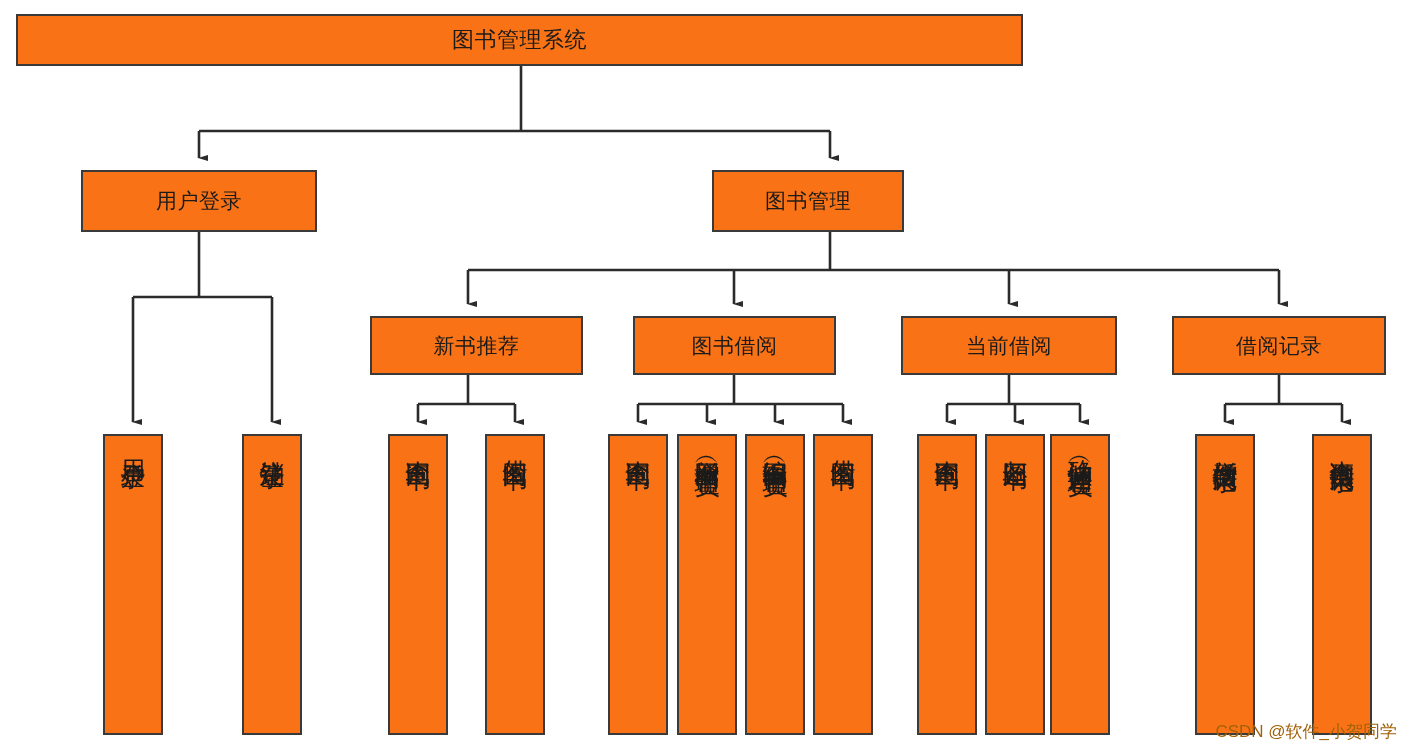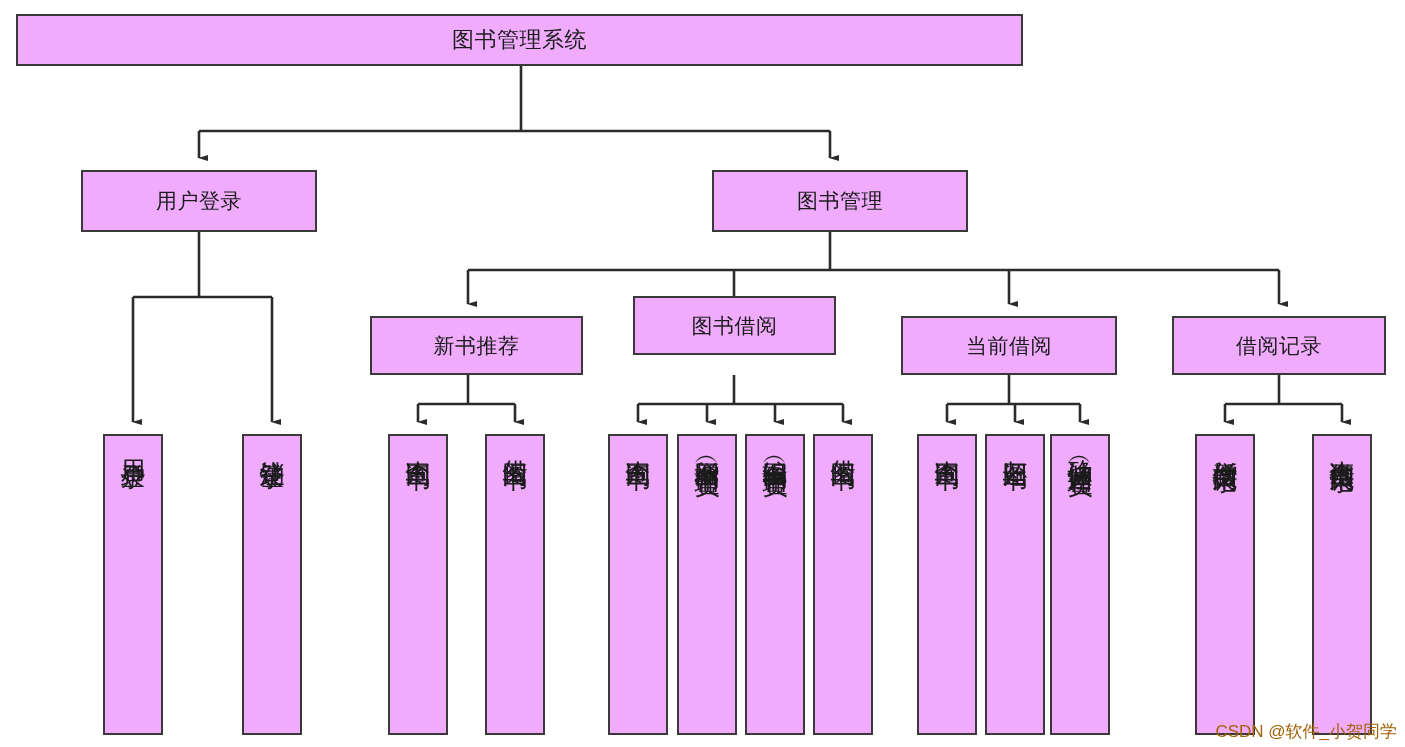--- a/index.html
+++ b/index.html
@@ -19,21 +19,21 @@
     position: absolute;
     left: 0;
     top: 0;
     width: 1405px;
     height: 747px;
     pointer-events: none;
   }
   .node {
     position: absolute;
     box-sizing: border-box;
-    background: #f0abfc;
+    background: #f97316;
     border: 2px solid #3a3a3a;
     display: flex;
     align-items: center;
     justify-content: center;
     color: #1b1b1b;
     z-index: 2;
   }
   .node .label {
     display: block;
     text-align: center;
@@ -126,28 +126,28 @@
     </g>
   </svg>
 
   <div class="node horiz root" style="left:16px; top:14px; width:1007px; height:52px;">
     <span class="label">图书管理系统</span>
   </div>
 
   <div class="node horiz" style="left:81px; top:170px; width:236px; height:62px;">
     <span class="label">用户登录</span>
   </div>
-  <div class="node horiz" style="left:712px; top:170px; width:256px; height:62px;">
+  <div class="node horiz" style="left:712px; top:170px; width:192px; height:62px;">
     <span class="label">图书管理</span>
   </div>
 
   <div class="node horiz" style="left:370px; top:316px; width:213px; height:59px;">
     <span class="label">新书推荐</span>
   </div>
-  <div class="node horiz" style="left:633px; top:296px; width:203px; height:59px;">
+  <div class="node horiz" style="left:633px; top:316px; width:203px; height:59px;">
     <span class="label">图书借阅</span>
   </div>
   <div class="node horiz" style="left:1172px; top:316px; width:214px; height:59px;">
     <span class="label">借阅记录</span>
   </div>
   <div class="node horiz" style="left:901px; top:316px; width:216px; height:59px;">
     <span class="label">当前借阅</span>
   </div>
 
   <div class="node vert" style="left:103px; top:434px; width:60px; height:301px;">

